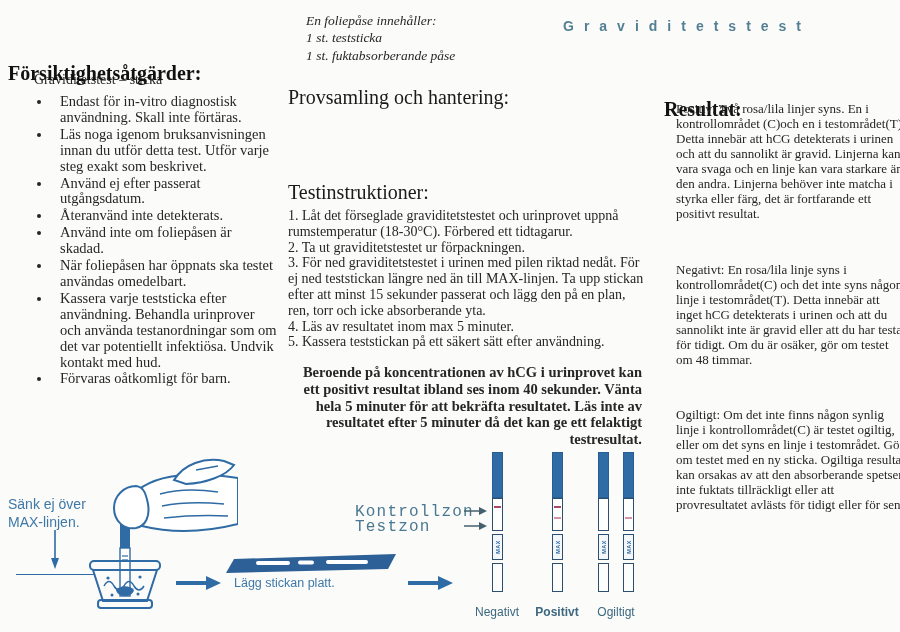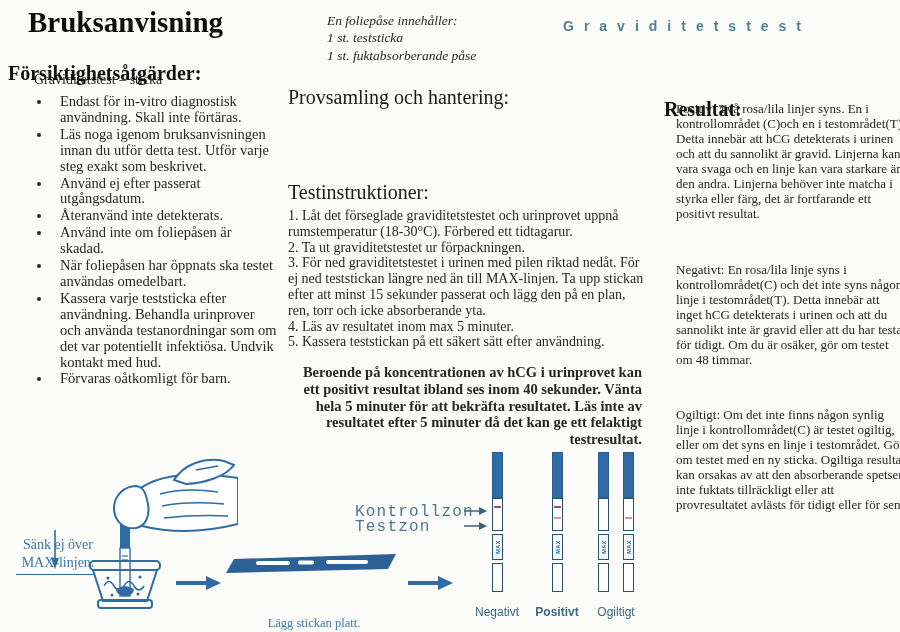--- a/index.html
+++ b/index.html
@@ -23,22 +23,22 @@
   .prec-list{margin:0;padding-left:26px;width:226px;font-size:14.5px;line-height:15.9px;}
   .prec-list li{margin:0 0 1px 0;padding-left:8px;}
   
   .body-text{font-size:14.5px;line-height:16.2px;}
   .steps{font-size:14px;line-height:15.8px;}
   .note{font-size:14.5px;line-height:16.8px;font-weight:bold;text-align:right;}
   
   .result-para{font-size:13px;line-height:15px;margin-left:12px;}
   
   .caption{
-    font-family:Liberation Serif, serif;font-size:14px;line-height:1.25;
-    color:var(--caption-blue,#3e78a8);text-align:center;margin-top:40px;
+    font-family:Liberation Sans, sans-serif;font-size:14px;line-height:1.25;
+    color:var(--caption-blue,#3e78a8);
   }
   .caption-small{font-size:12.5px;}
   .zone-label{
     font-family:Liberation Mono, monospace;font-size:16px;letter-spacing:1.2px;
     color:var(--zone-label-teal,#4a7890);text-align:left;width:100px;
   }
   .pointer-line{height:0;border-top:1.5px solid var(--illustration-blue,#2f6ba5);}
   .ill{color:var(--illustration-blue,#2f6ba5);}
   
   .sticks{width:160px;height:180px;}
@@ -57,24 +57,23 @@
   .stick-label{
     position:absolute;top:153px;transform:translateX(-50%);
     font-family:"Liberation Sans",sans-serif;font-size:12px;color:#3c6880;
   }
 </style>
 </head>
 <body>
 
 <div class="page">
 
-  <div class="abs title" style="left:28px;top:6px;">Bruksanvisning</div>
   <div class="abs subtitle" style="left:34px;top:44px;">Graviditetstest – sticka</div>
 
-  <div class="abs contents" style="left:327px;top:12px;">
+  <div class="abs contents" style="left:306px;top:12px;">
     <div>En foliepåse innehåller:</div>
     <div>1 st. teststicka</div>
     <div>1 st. fuktabsorberande påse</div>
   </div>
 
   <div class="abs brand" style="left:563px;top:18px;text-align:right;">Graviditetstest</div>
 
   <div class="abs h-bold" style="left:8px;top:62px;">Försiktighetsåtgärder:</div>
   <ul class="abs prec-list" style="left:26px;top:94px;">
       <li>Endast för in-vitro diagnostisk användning. Skall inte förtäras.</li>

